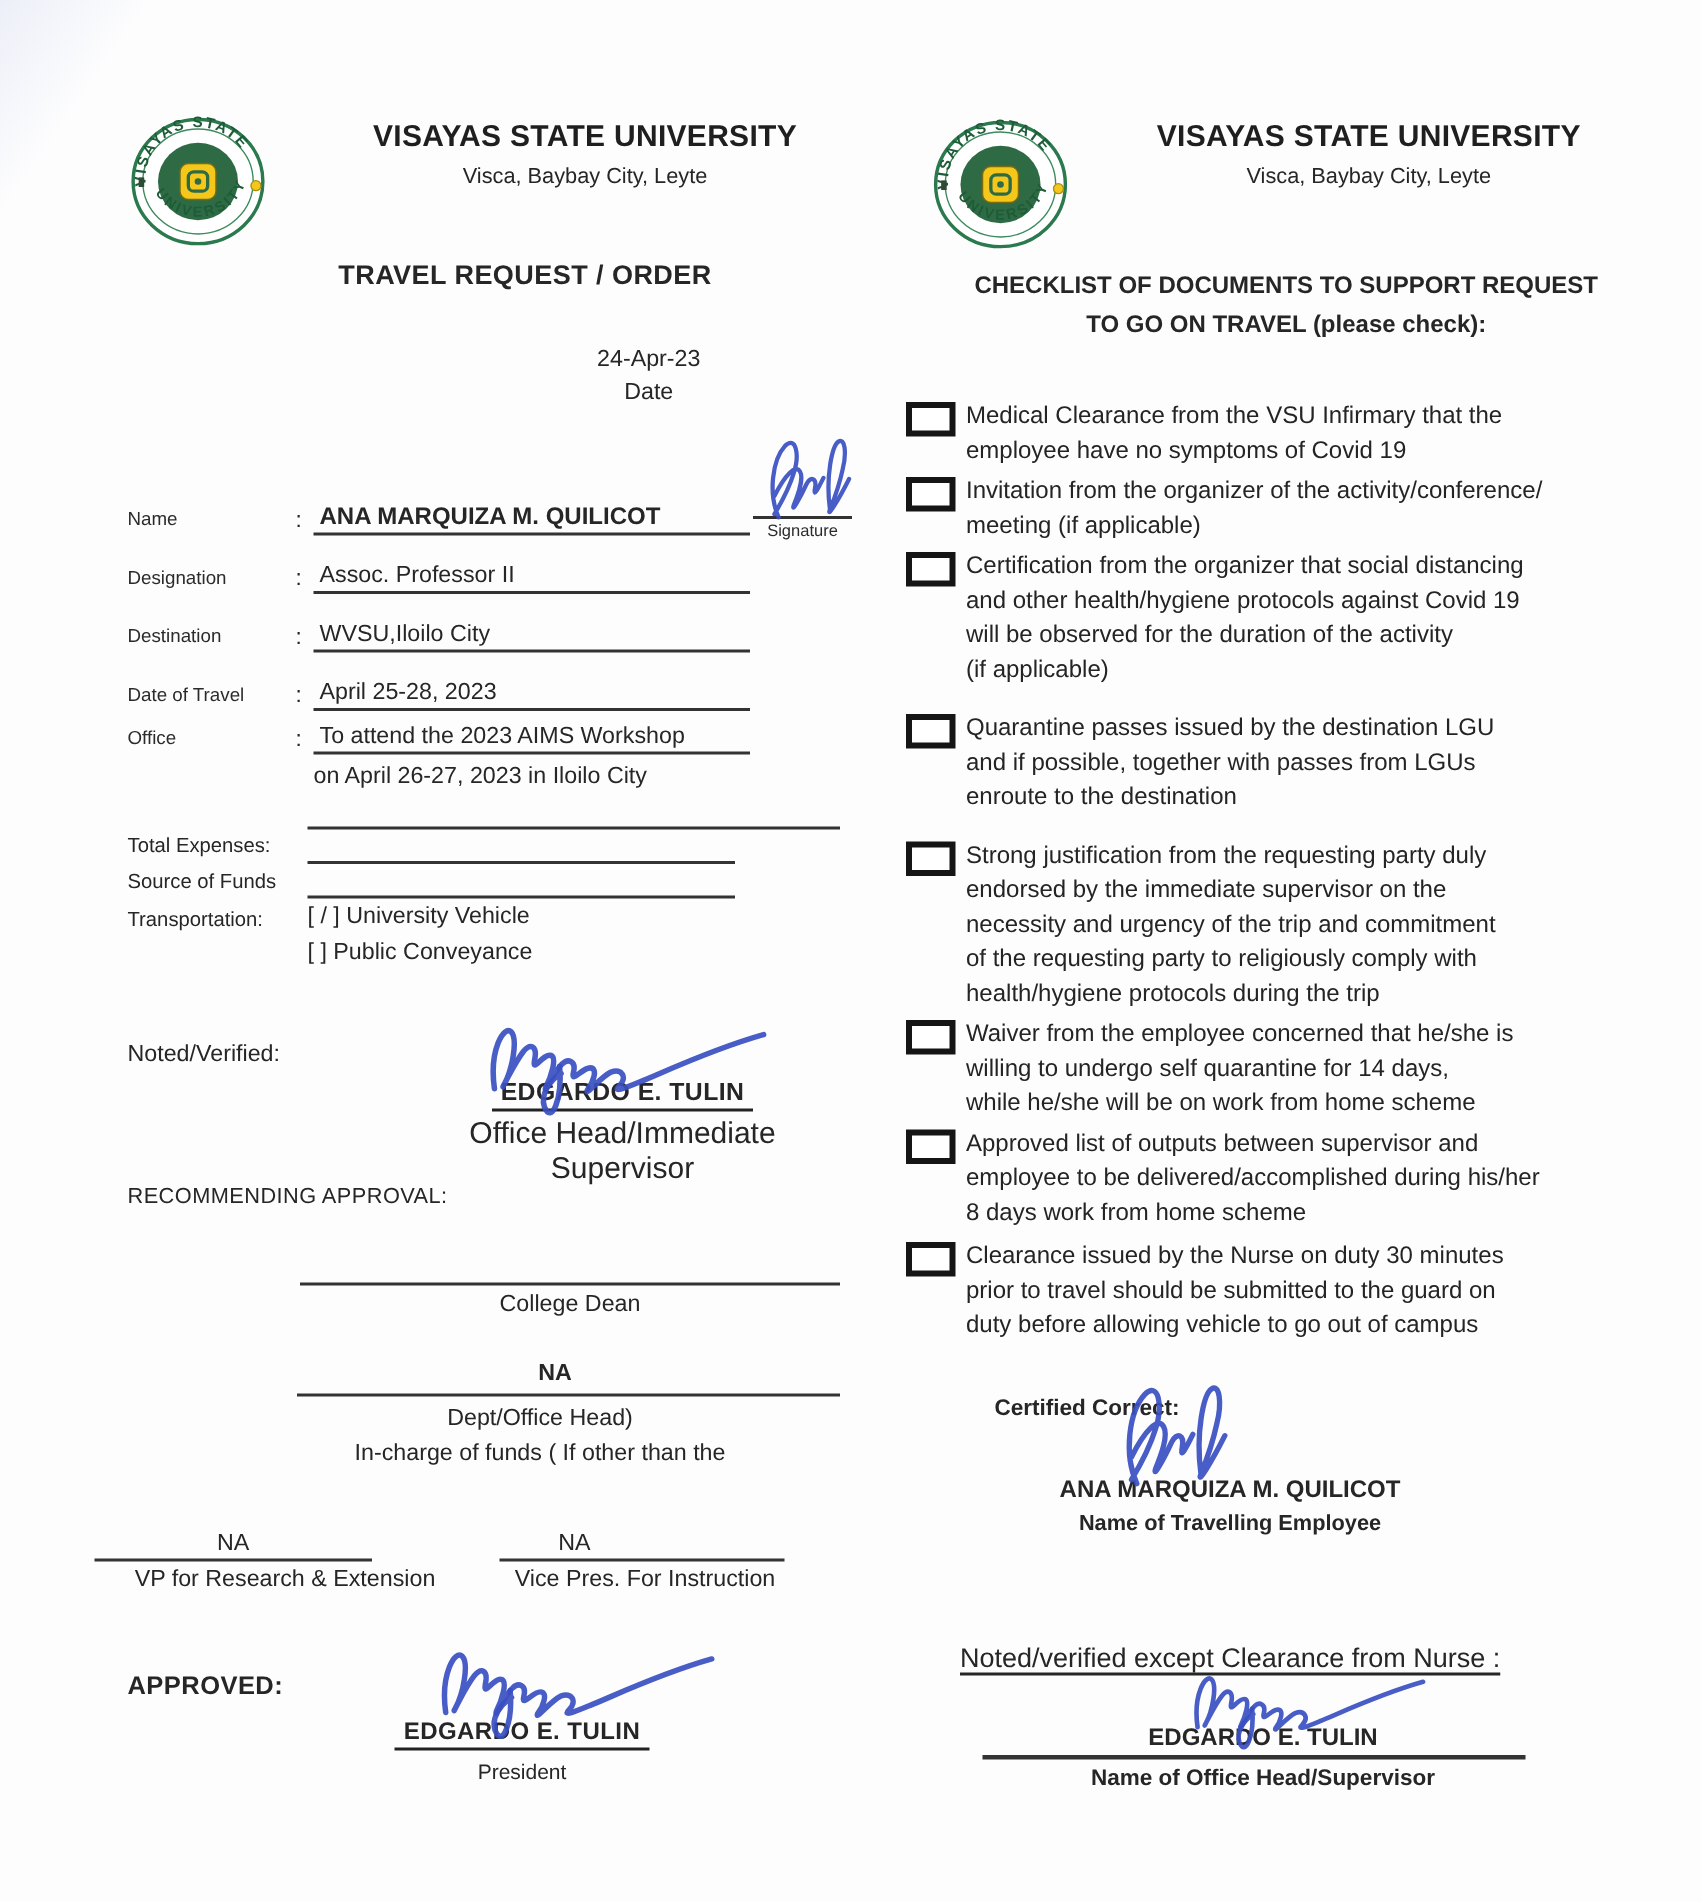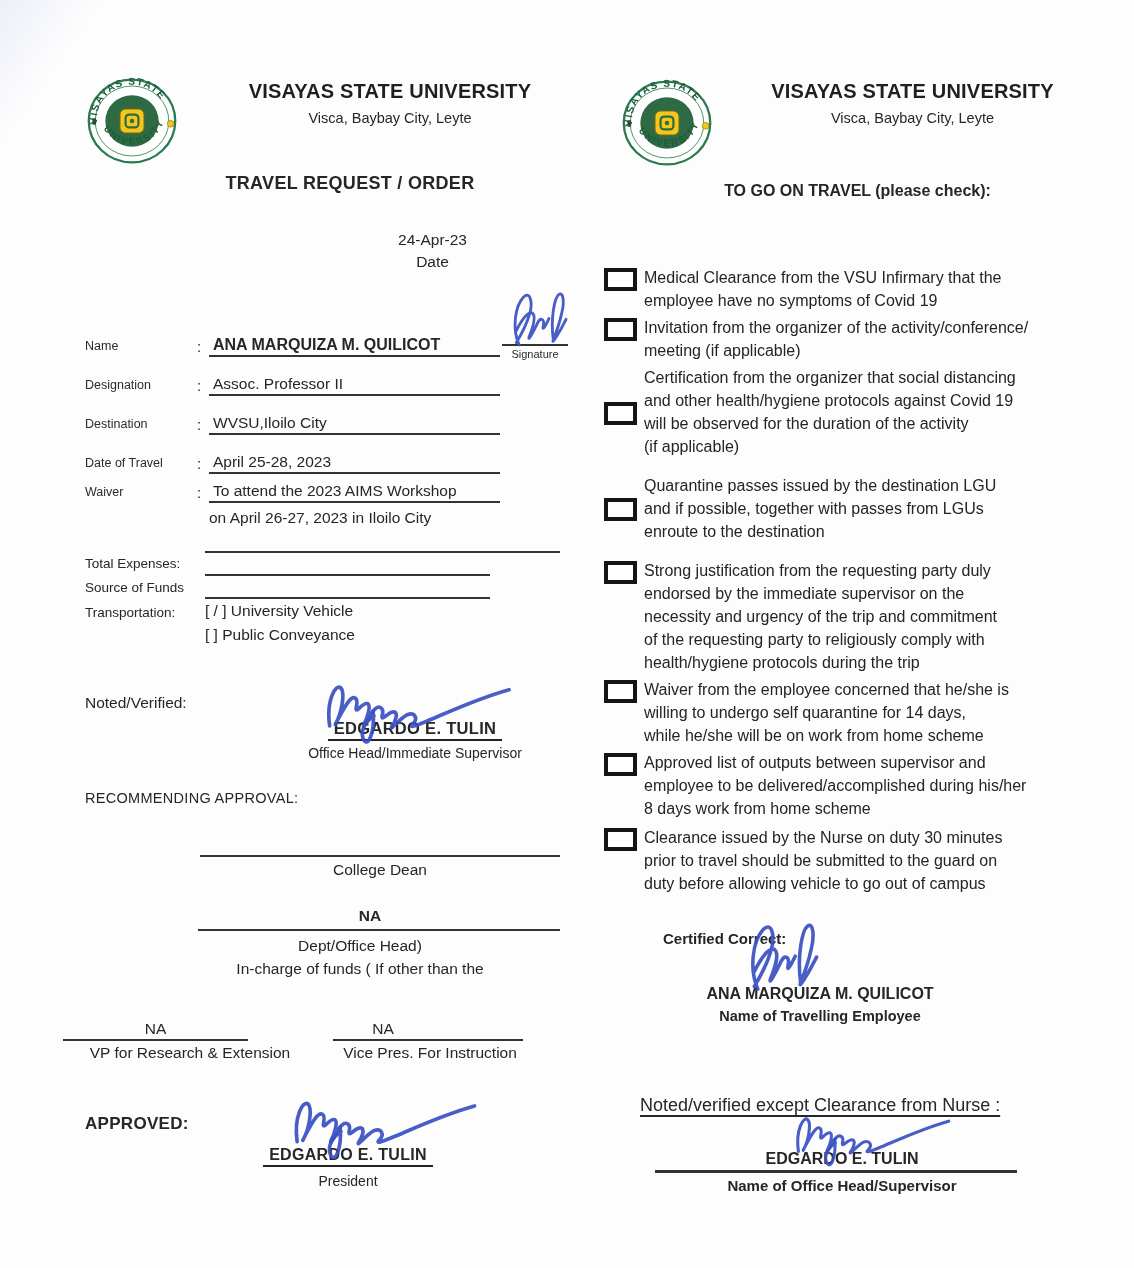--- a/index.html
+++ b/index.html
@@ -29,25 +29,25 @@
 
   .line { position:absolute; border-top:2px solid #333; height:0; }
   .thick { border-top-width:3px; }
   .small-label { font-size:13.5px; }
   .opt { font-size:15.5px; }
 
   .sig-caption { border-top:2px solid #333; font-size:11px; text-align:center; padding-top:2px; color:#2b2b2b; }
 
   .name-line { display:inline-block; font-weight:bold; font-size:16.5px; letter-spacing:.3px;
                border-bottom:2.5px solid #222; padding:0 6px 1px 6px; }
-  .under-title { font-size:14px; margin-top:4px; }
+  .under-title { font-size:20px; margin-top:4px; }
 
   
   .citem { display:flex; margin-bottom:4px; }
-  .citem.gap { margin-bottom:16px;align-items:center; }
+  .citem.gap { margin-bottom:16px; }
   .citem.gap-sm { margin-bottom:6px; }
   .cbox { flex:0 0 auto; width:25px; height:15px; border:4px solid #151515; margin-right:7px; margin-top:2px; background:#fff; }
   .ctext { font-size:16px; line-height:23px; white-space:pre-line; color:#242424; }
 
   .sig { position:absolute; z-index:6; }
   .sig path { fill:none; stroke:#3a4fc1; stroke-width:4; stroke-linecap:round; stroke-linejoin:round; opacity:.92; }
 
   .ne-label { font-size:18px; text-decoration:underline; text-underline-offset:4px; text-decoration-thickness:2px; }
   .cert-name { font-weight:bold; font-size:16px; line-height:23px; }
   .cert-title { font-weight:bold; font-size:14.5px; line-height:23px; }
@@ -98,21 +98,21 @@
       <span class="flabel">Destination</span>
       <span class="fcolon">:</span>
       <span class="fvalue">WVSU,Iloilo City</span>
     </div>
     <div class="frow">
       <span class="flabel">Date of Travel</span>
       <span class="fcolon">:</span>
       <span class="fvalue">April 25-28, 2023</span>
     </div>
     <div class="frow" style="margin-top:4px">
-      <span class="flabel">Waiver</span>
+      <span class="flabel">Office</span>
       <span class="fcolon">:</span>
       <span class="fvalue">To attend the 2023 AIMS Workshop</span>
     </div>
     <div class="purpose-line2">on April 26-27, 2023 in Iloilo City</div>
   </div>
 
   <div class="abs sig-caption" style="left:502px;top:344px;width:66px">Signature</div>
   <svg class="sig" style="left:500px;top:288px;width:88px;height:64px" viewBox="0 0 100 90">
     <path d="M15,80 C5,58 9,26 21,13 C31,3 35,21 29,39 C25,52 17,67 11,77 M11,60 C21,40 31,30 35,37 C39,44 33,59 29,69 C27,76 35,62 41,49 C45,41 51,43 49,53 C47,63 53,51 57,43 M63,72 C59,42 65,13 71,9 C77,5 79,19 75,35 C72,49 67,63 63,73 C60,81 71,64 81,44"></path>
   </svg>
@@ -179,20 +179,21 @@
     <circle cx="50" cy="50" r="2.4" fill="#2e6b45"></circle>
     <circle cx="92" cy="53" r="3.6" fill="#f5c71a" stroke="#a98f12" stroke-width="1"></circle>
     <rect x="7" y="47" width="4" height="7" fill="#2e4b35"></rect>
   </svg>
   <div class="abs center" style="left:740px;top:80px;width:345px">
     <div class="uni-name">VISAYAS STATE UNIVERSITY</div>
     <div class="uni-addr">Visca, Baybay City, Leyte</div>
   </div>
 
   <div class="abs center chk-title" style="left:605px;top:178px;width:505px">
+    <div>CHECKLIST OF DOCUMENTS TO SUPPORT REQUEST</div>
     <div>TO GO ON TRAVEL (please check):</div>
   </div>
 
   <div class="abs" style="left:604px;top:266px;width:524px">
     <div class="citem">
       <span class="cbox"></span>
       <div class="ctext">Medical Clearance from the VSU Infirmary that the
 employee have no symptoms of Covid 19</div>
     </div>
     <div class="citem">

